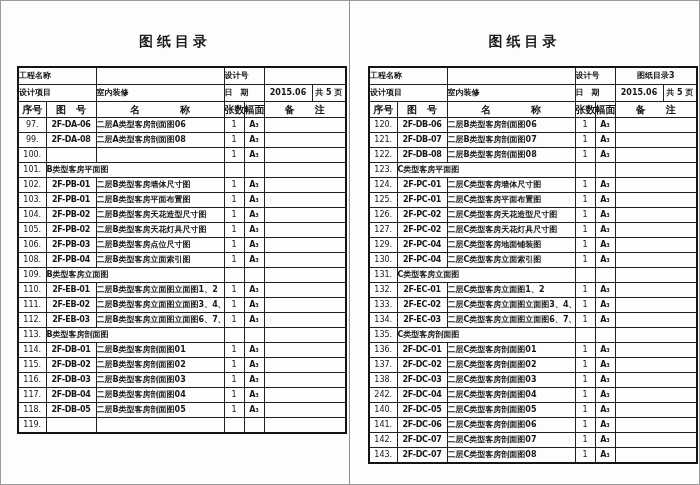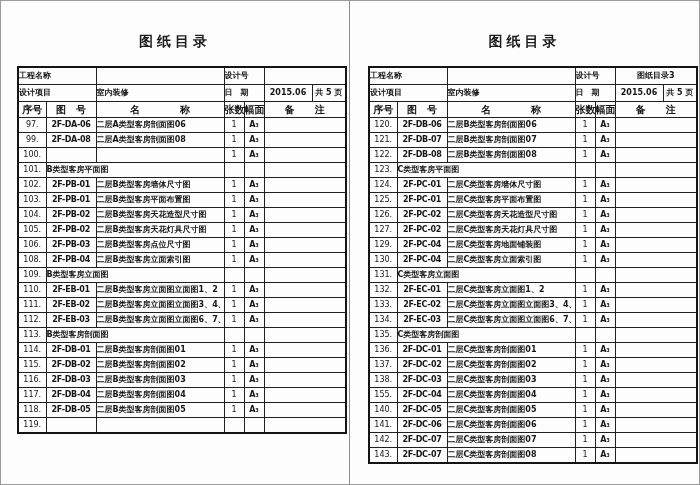--- a/index.html
+++ b/index.html
@@ -420,21 +420,21 @@
           </tr>
           <tr>
             <td class="c-no">138.</td>
             <td class="c-code">2F-DC-03</td>
             <td class="c-name">二层C类型客房剖面图03</td>
             <td class="c-qty">1</td>
             <td class="c-fmt">A₃</td>
             <td class="c-note" colspan="2"></td>
           </tr>
           <tr>
-            <td class="c-no">155.</td>
+            <td class="c-no">242.</td>
             <td class="c-code">2F-DC-04</td>
             <td class="c-name">二层C类型客房剖面图04</td>
             <td class="c-qty">1</td>
             <td class="c-fmt">A₃</td>
             <td class="c-note" colspan="2"></td>
           </tr>
           <tr>
             <td class="c-no">140.</td>
             <td class="c-code">2F-DC-05</td>
             <td class="c-name">二层C类型客房剖面图05</td>

